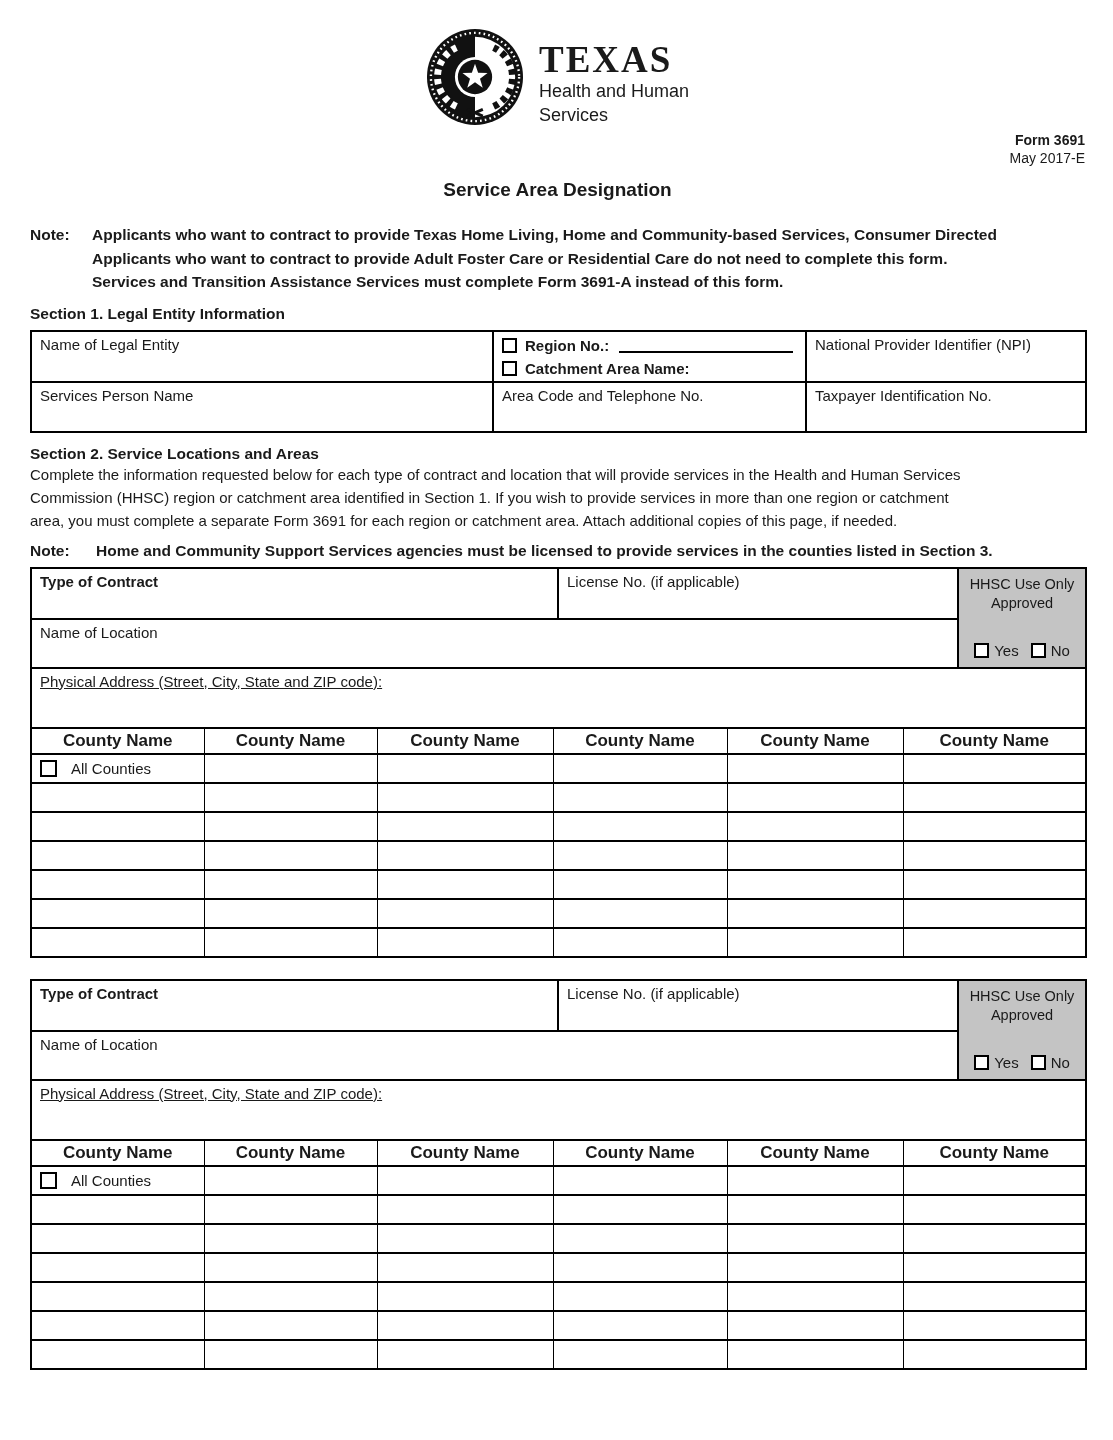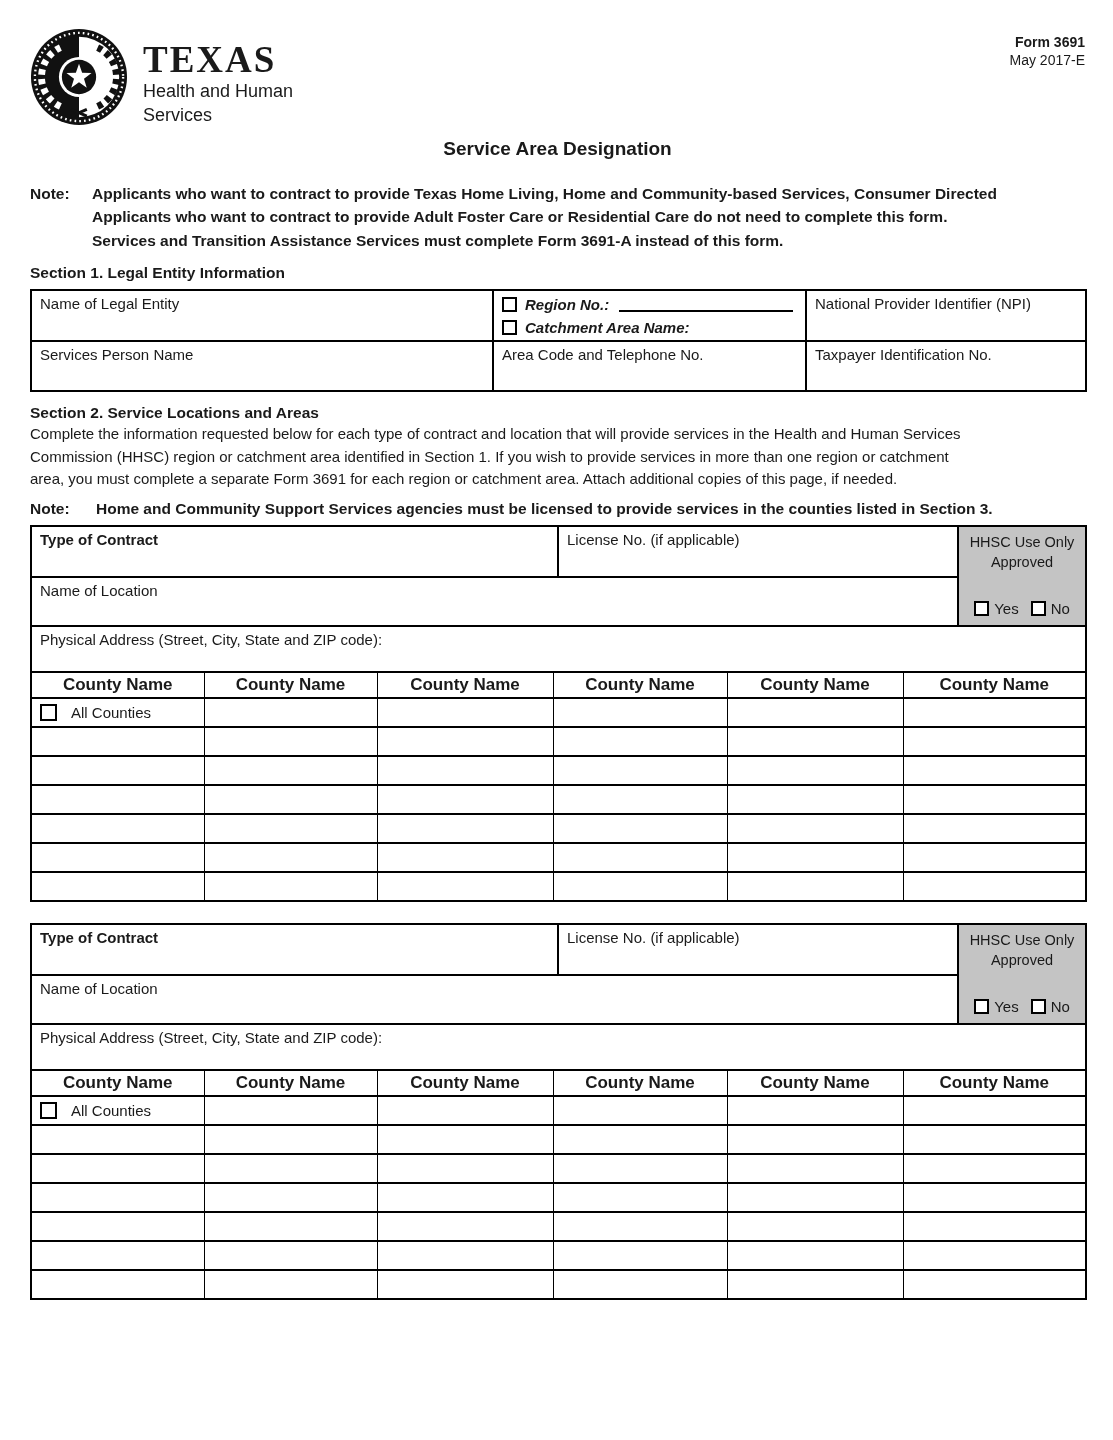--- a/index.html
+++ b/index.html
@@ -5,21 +5,21 @@
   * { margin:0; padding:0; box-sizing:border-box; }
   html,body { background:#fff; }
   body {
     width:1113px; height:1440px; overflow:hidden;
     font-family:"Liberation Sans", sans-serif;
     color:#1a1a1a;
   }
   .page { padding:28px 28px 0 30px; }
 
   
-  .hdr { display:flex; align-items:flex-start; }
+  .hdr { display:flex; align-items:center;flex-direction:column; }
   .logo { display:flex; align-items:center; gap:15px; }
   .seal svg { width:98px; height:98px; display:block; }
   .logo-text { padding-top:12px; }
   .logo-text .brand {
     font-family:"Liberation Serif", serif;
     font-size:37px; line-height:1; letter-spacing:2px; font-weight:600;
   }
   .logo-text .sub { font-size:18px; font-weight:normal; line-height:1.15; margin-top:3px; }
   .form-id { margin-left:auto; text-align:right; font-size:14px; line-height:1.3; padding-top:5px; }
   .form-id .num { font-weight:bold; }
@@ -37,27 +37,27 @@
   table { border-collapse:collapse; table-layout:fixed; width:1055px; }
   td, th { border:2px solid #000; vertical-align:top; padding:4px 8px; font-size:15px; text-align:left; }
 
   .s1 { margin-top:7px; }
   .s1 td { height:50px;margin-left:19px; }
   .chkline { display:flex; align-items:center; margin-top:1px; }
   .chkline + .chkline { margin-top:6px; }
   .cb { display:inline-block; width:15px; height:15px; border:2px solid #000; background:#fff; flex:none; }
   .cb.lg { width:17px; height:17px; }
   .chkline .cb { margin-right:8px; }
-  .chkline .t { font-weight:bold;font-style:italic; }
+  .chkline .t { font-weight:bold; }
   .fill-line { flex:1; border-bottom:2px solid #000; height:15px; margin:0 4px 0 10px; }
 
   .contract { margin-top:7px; }
   .contract td.r1 { height:50px; }
   .contract td.r2 { height:48px; }
-  .contract td.r3 { height:46px; }
+  .contract td.r3 { height:60px;text-decoration:underline; }
   .contract .bold { font-weight:bold; }
   .hhsc {
     background:#c4c4c4; text-align:center; padding:6px 4px;
   }
   .hhsc .inner { display:flex; flex-direction:column; height:86px; }
   .hhsc .cap { font-size:14.5px; line-height:1.35; }
   .hhsc .yn { margin-top:auto; display:flex; justify-content:center; align-items:center; gap:12px; padding-bottom:2px; }
   .hhsc .yn .opt { display:flex; align-items:center; gap:5px; font-size:15px; }
   .hhsc .yn .cb { width:15px; height:15px; }
 

